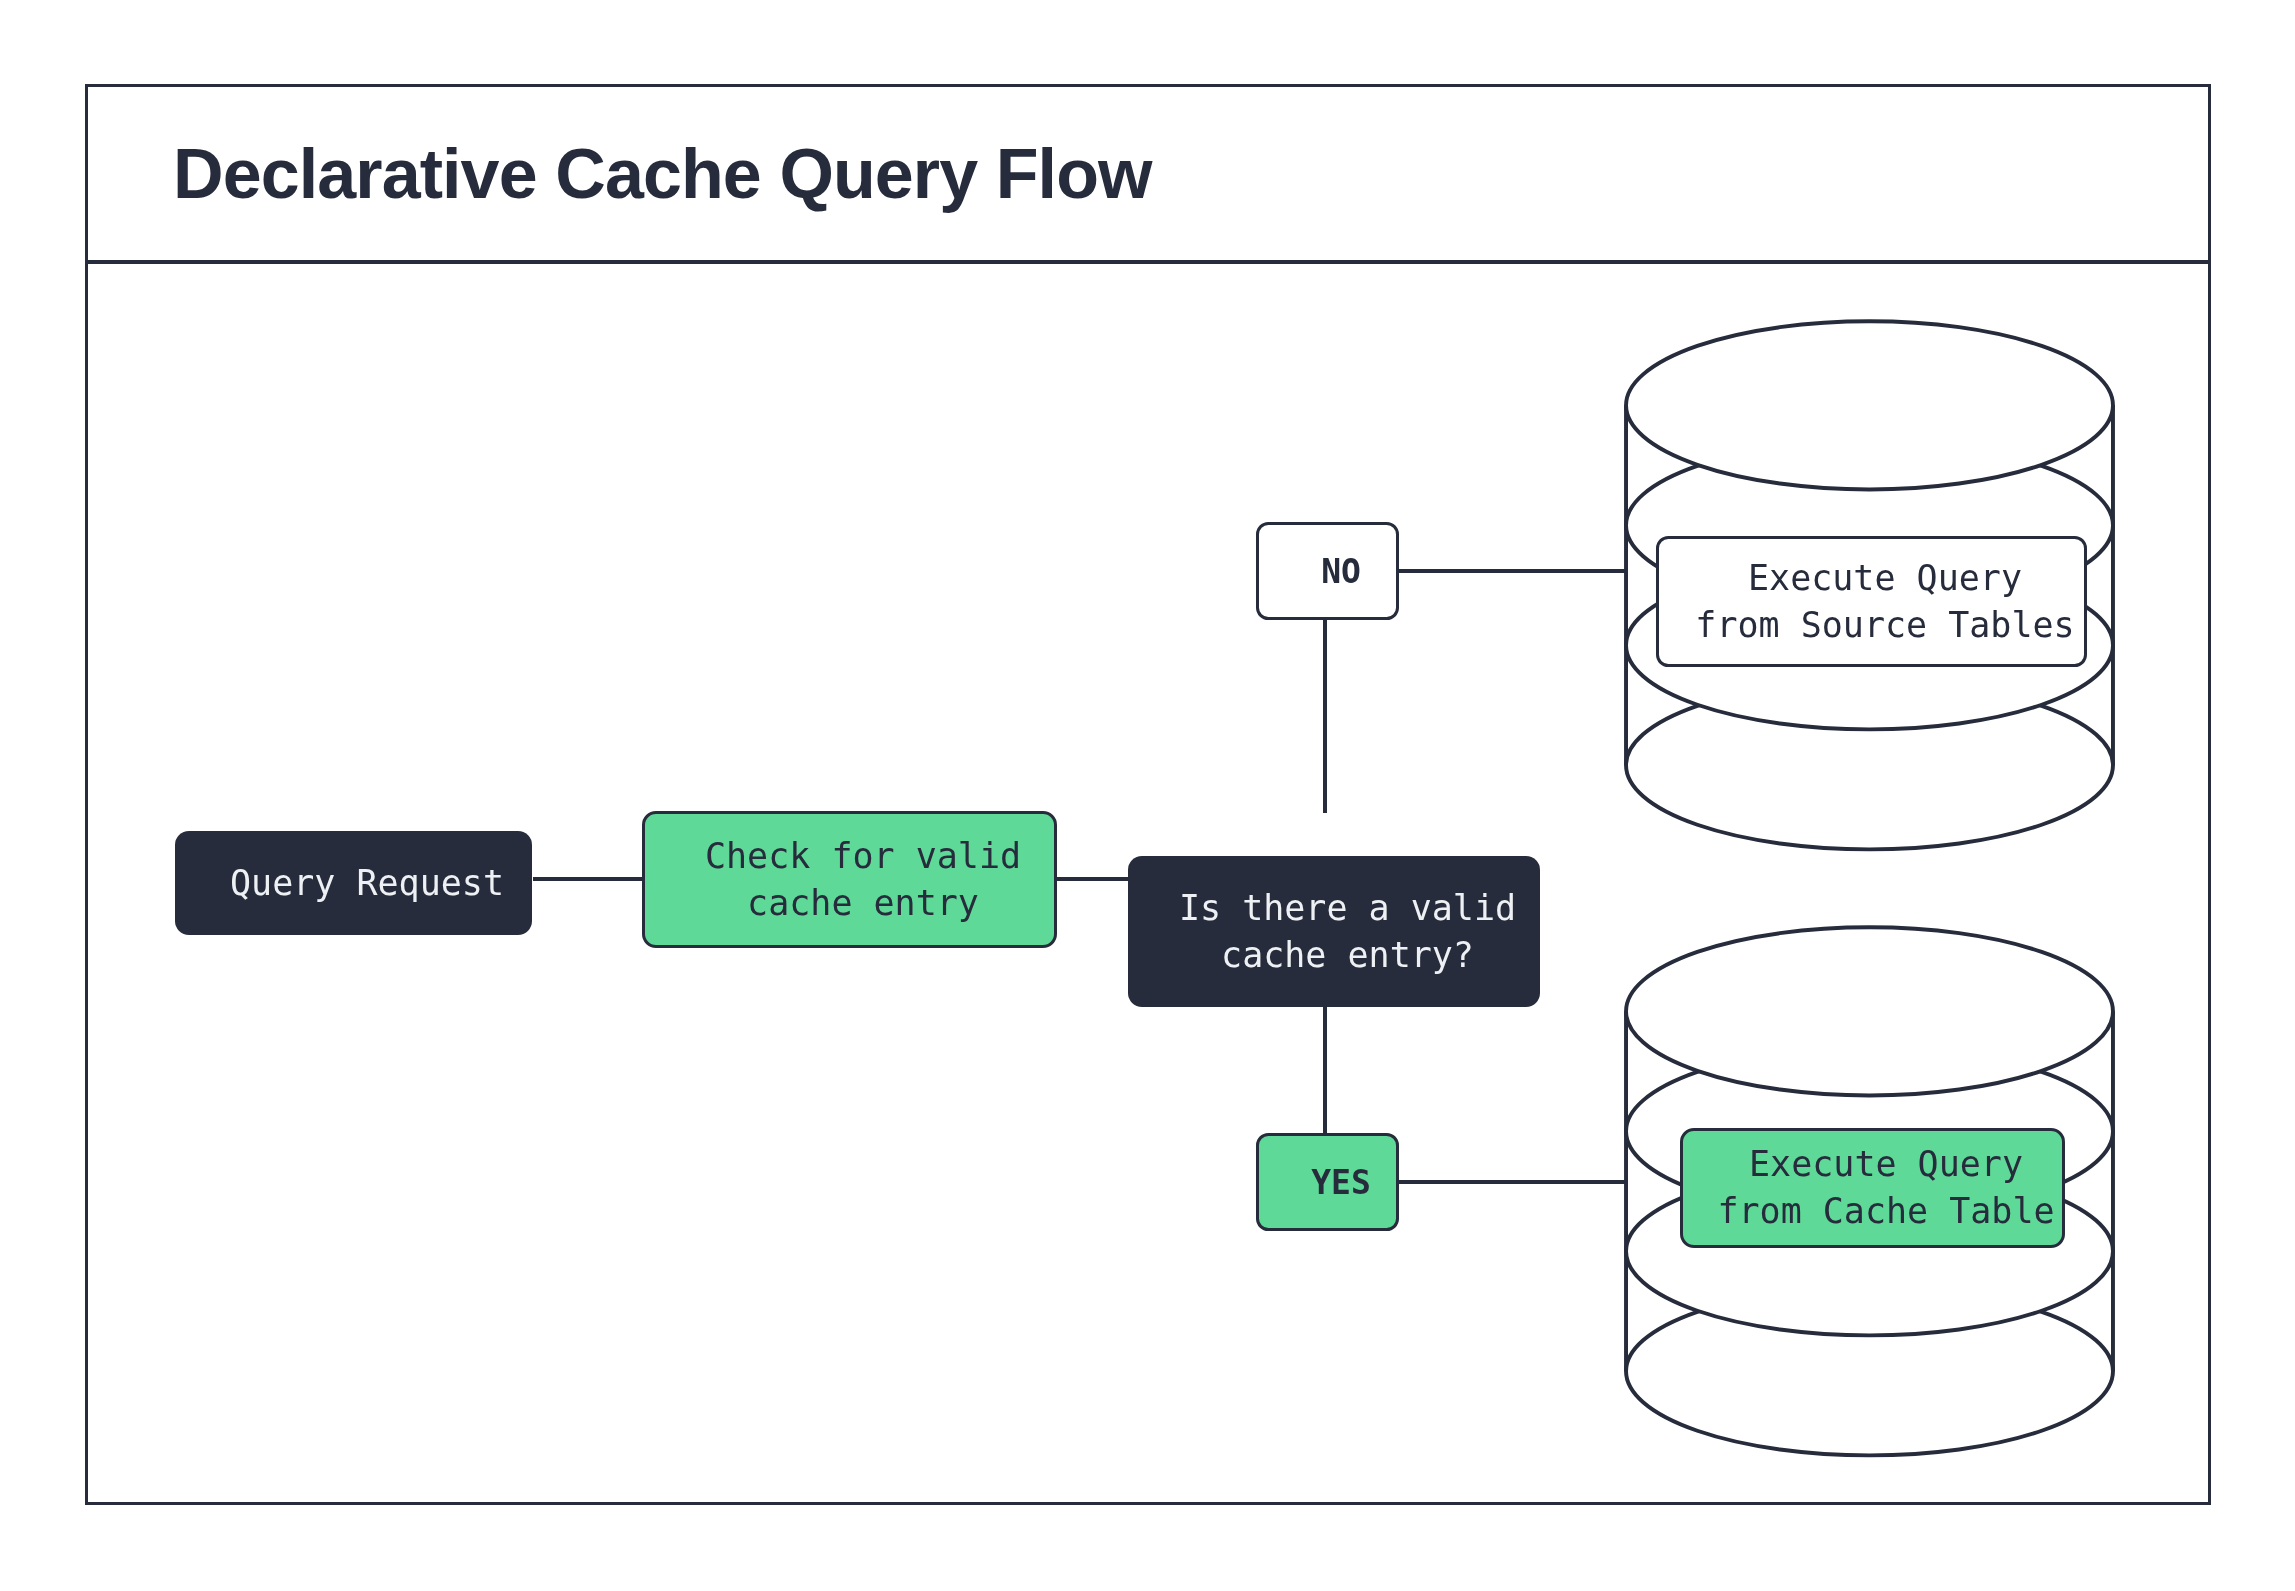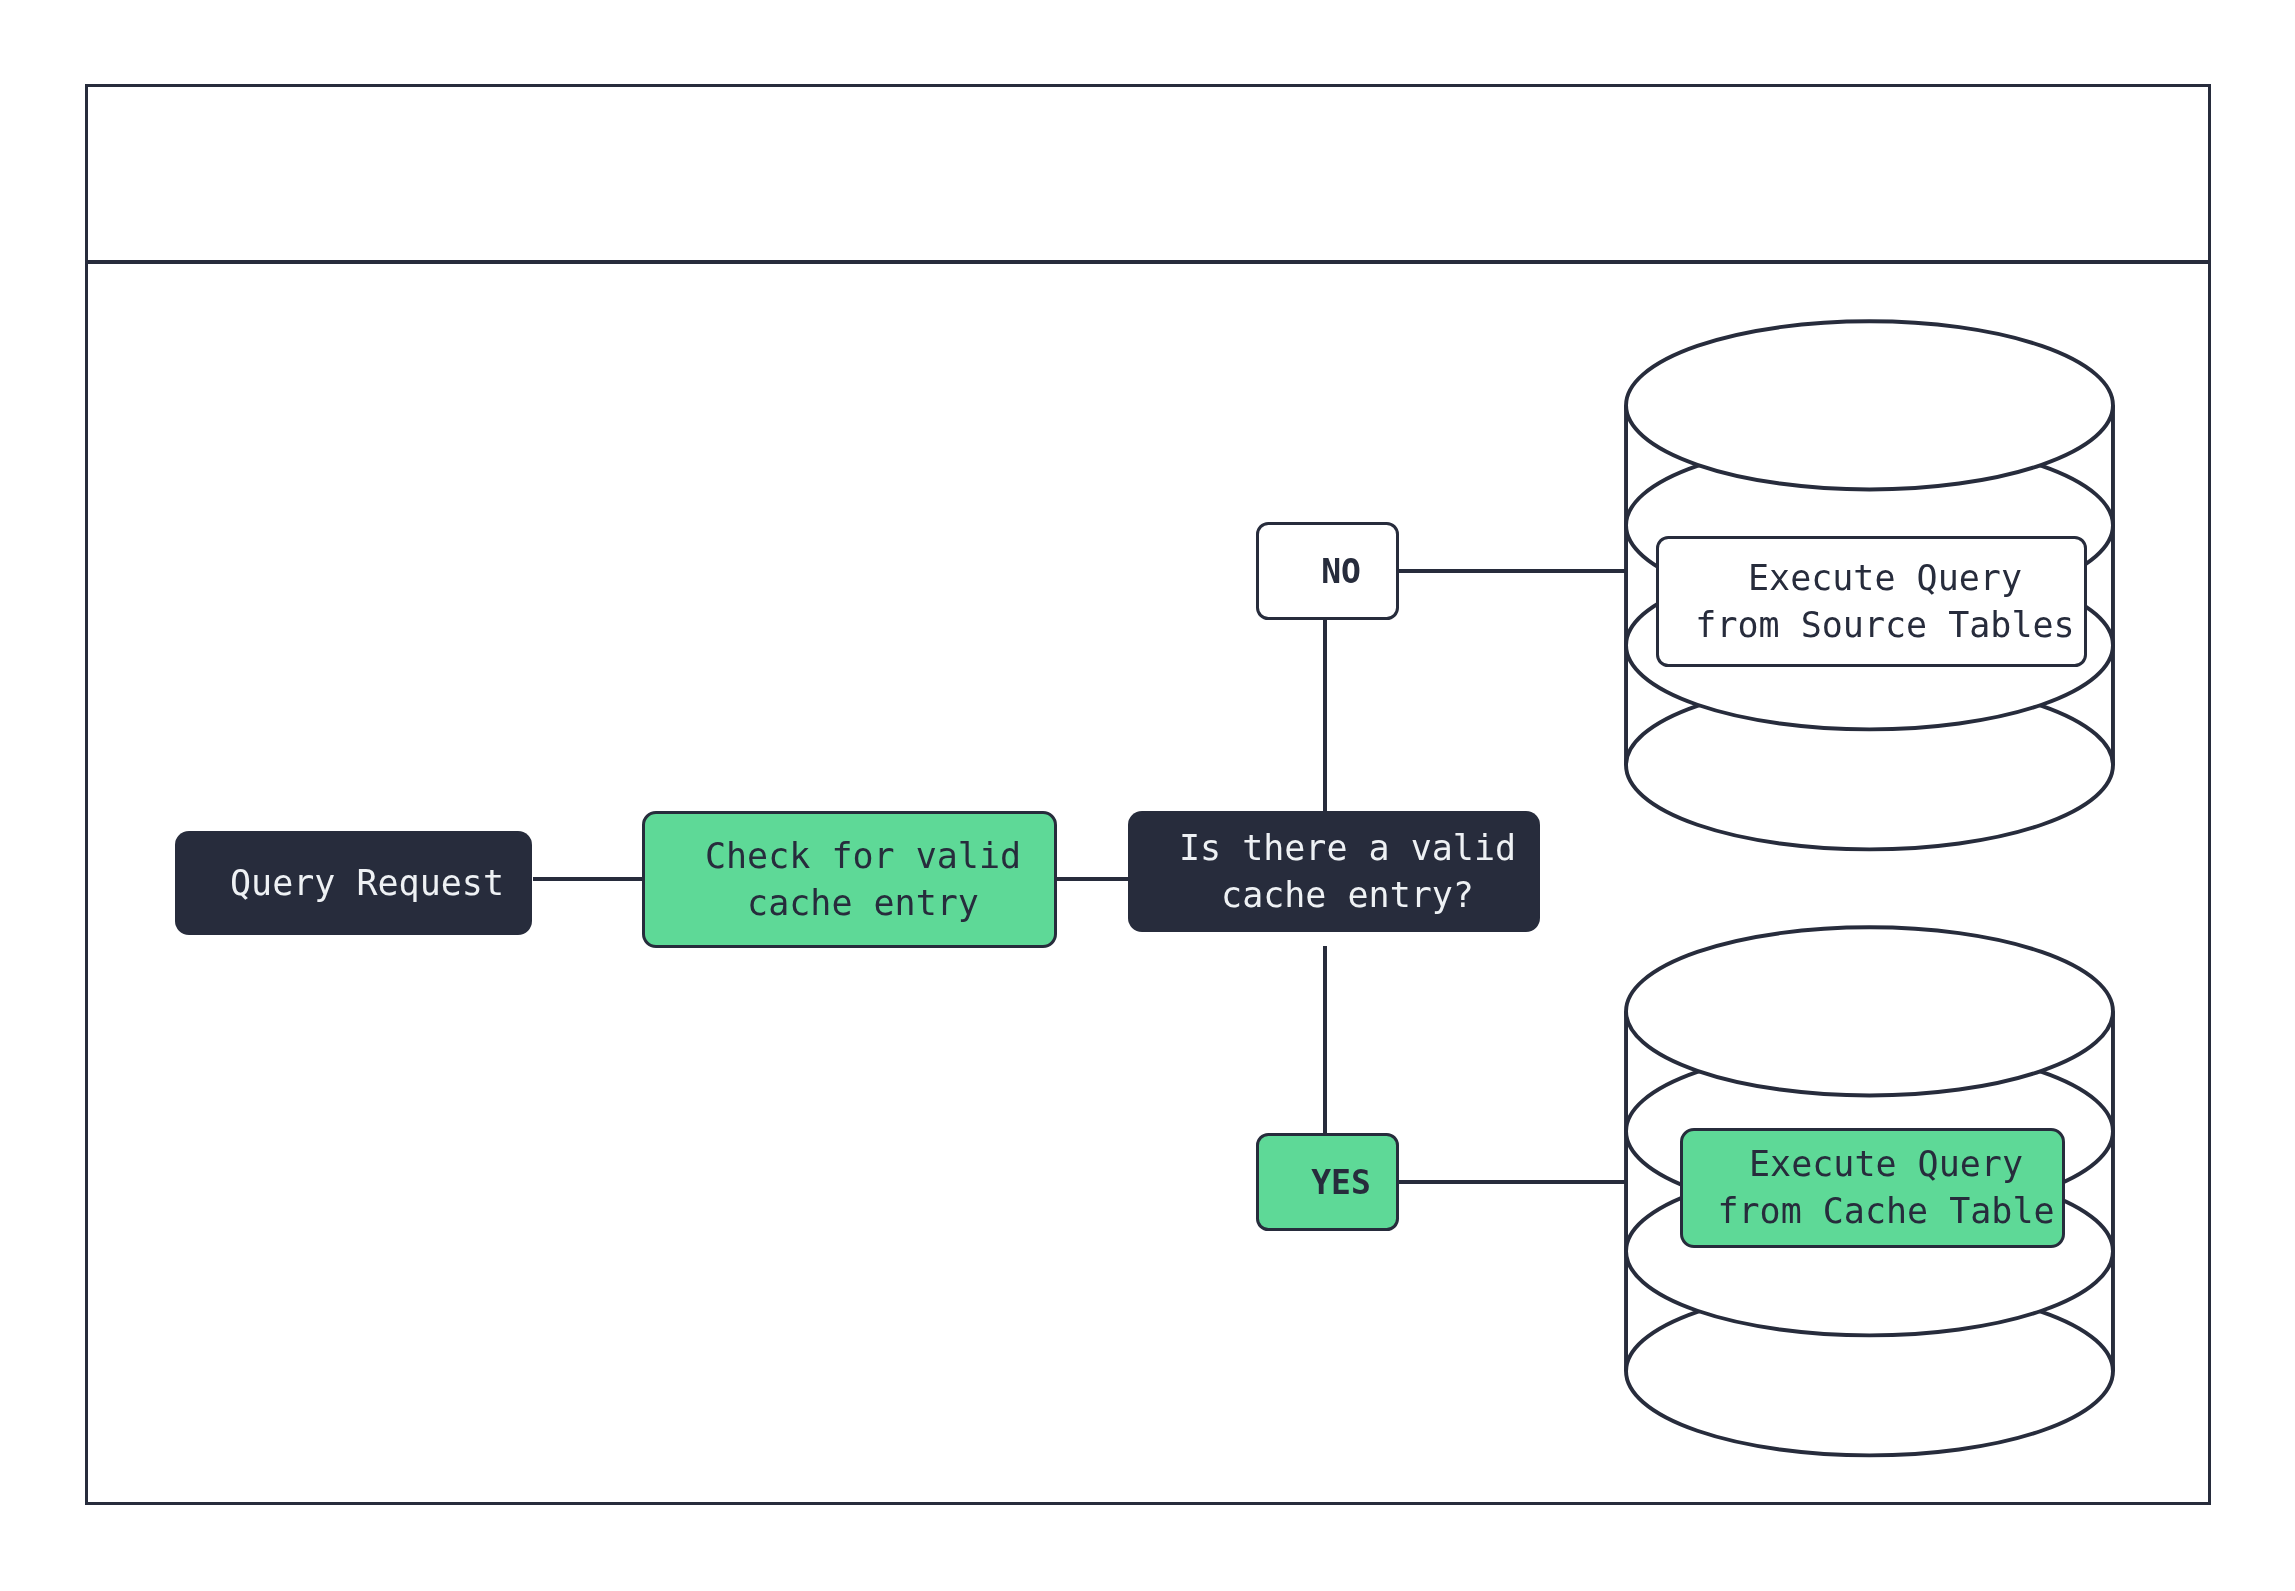--- a/index.html
+++ b/index.html
@@ -83,20 +83,21 @@
     stroke: #272c3c;
     stroke-width: 4.5;
   }
 </style>
 </head>
 <body>
 
 <div class="canvas">
 
   <div class="frame"></div>
+  <div class="page-title">Declarative Cache Query Flow</div>
   <div class="header-sep"></div>
 
   <div class="connector" style="left:533px; top:877px; width:110px; height:4.4px;"></div>
   <div class="connector" style="left:1019px; top:877px; width:110px; height:4.4px;"></div>
   <div class="connector" style="left:1323px; top:619px; width:4.4px; height:194px;"></div>
   <div class="connector" style="left:1323px; top:946px; width:4.4px; height:188px;"></div>
   <div class="connector" style="left:1398px; top:569px; width:228px; height:4.4px;"></div>
   <div class="connector" style="left:1398px; top:1180px; width:228px; height:4.4px;"></div>
 
   <svg class="cyl" style="left:1617px; top:316px;" width="505" height="543" viewBox="0 0 576 620">
@@ -119,21 +120,21 @@
 
   <div class="node dark" style="left:175px; top:831px; width:357px; height:104px;text-align:center;">
     <span>Query Request</span>
   </div>
 
   <div class="node green" style="left:642px; top:811px; width:415px; height:137px;">
     <span>Check for valid
 cache entry</span>
   </div>
 
-  <div class="node dark" style="left:1128px; top:811px; width:412px; height:121px;">
+  <div class="node dark" style="left:1128px; top:856px; width:412px; height:151px;">
     <span>Is there a valid
 cache entry?</span>
   </div>
 
   <div class="node white badge" style="left:1256px; top:522px; width:143px; height:98px;">
     <span>NO</span>
   </div>
 
   <div class="node green badge" style="left:1256px; top:1133px; width:143px; height:98px;">
     <span>YES</span>

